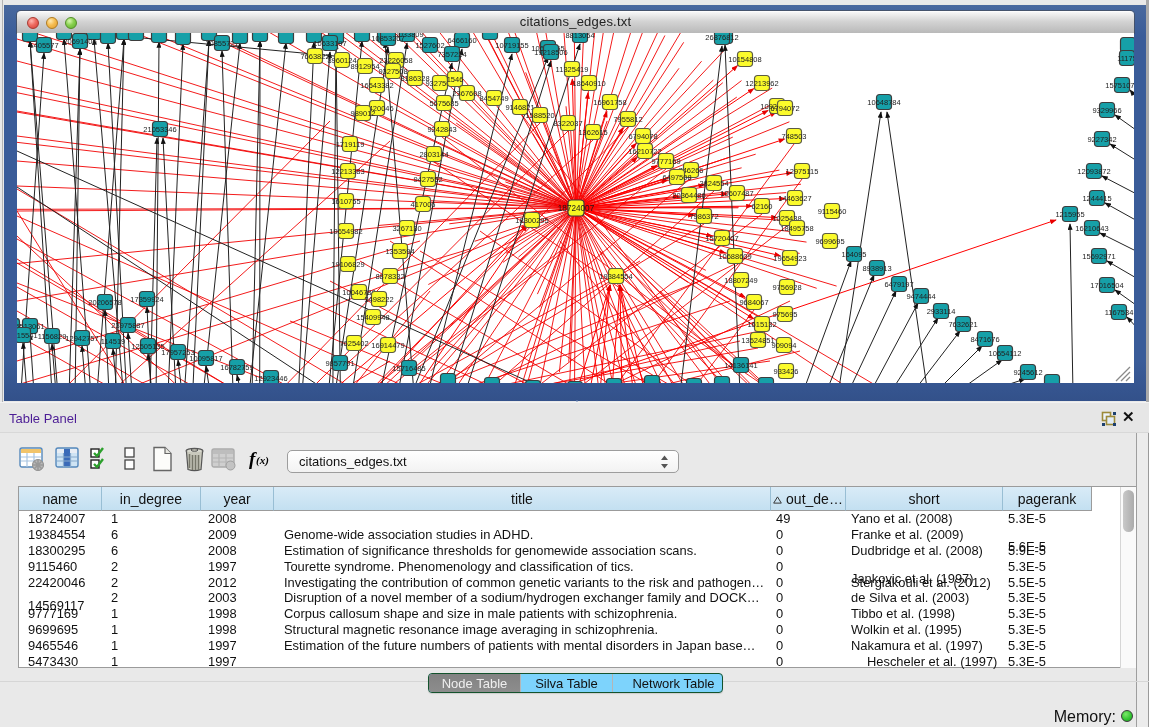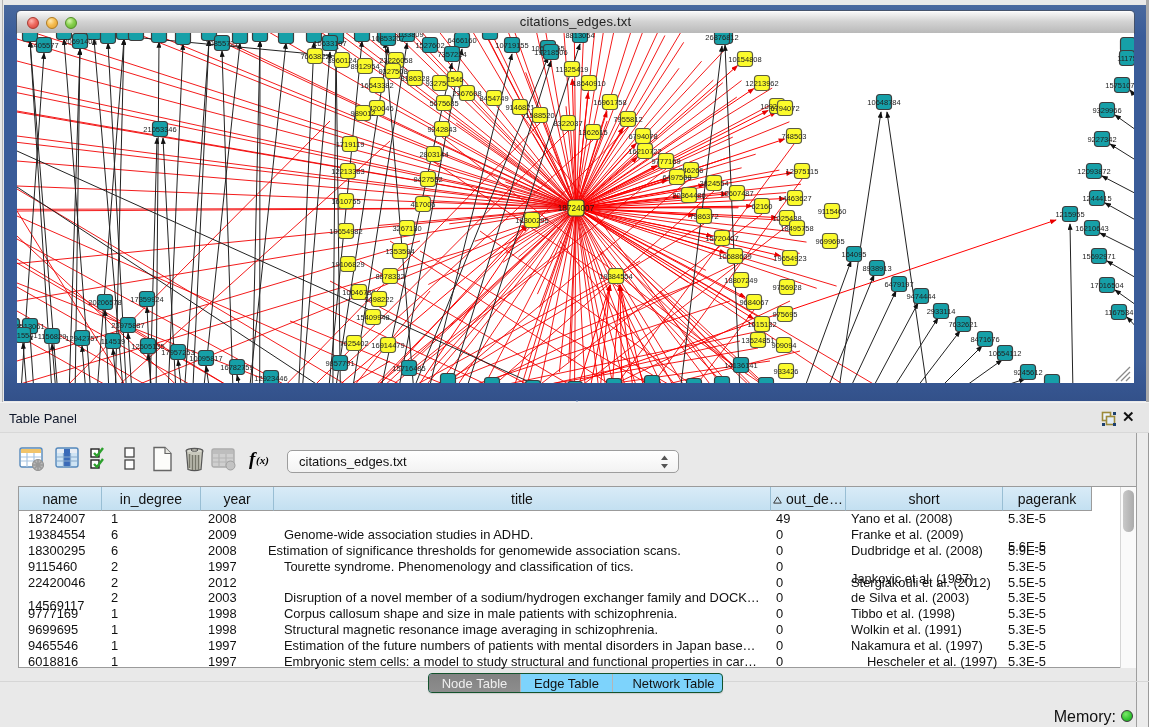--- a/index.html
+++ b/index.html
@@ -3,21 +3,21 @@
 *{margin:0;padding:0;box-sizing:border-box}
 body{width:1149px;height:727px;background:#e9e9e9;font-family:"Liberation Sans",sans-serif;position:relative;overflow:hidden}
 .abs{position:absolute}
 #frame{left:4px;top:4px;width:1142px;height:397px;background:linear-gradient(180deg,#49699e,#3a5c99 8%,#3a5c99 90%,#33518a);border-top:1px solid #e8e8e4;}
 #tbar{left:13px;top:6px;width:1117px;height:22px;background:linear-gradient(180deg,#f7f7f7,#d3d3d3 45%,#b9b9b9);border-radius:4px 4px 0 0;border-top:1px solid #fdfdfd;box-shadow:0 0 0 1px rgba(70,70,70,.55);}
 #tbar .tl{position:absolute;top:4.5px;width:12px;height:12px;border-radius:50%}
 #title{width:100%;text-align:center;font-size:13px;color:#222;line-height:20px;letter-spacing:.2px}
 #canvas{left:13px;top:28px;width:1117px;height:350px;background:#fff;overflow:hidden}
 #divknob{left:566px;top:394px;width:14px;height:6px;color:#9db0cf;font-size:7px;line-height:5px;text-align:center}
 #tphead{left:0;top:402px;width:1149px;height:31px;background:#e6e6e6;border-top:1px solid #f2f2f2;border-bottom:1px solid #d8d8d8;}
-#tphead .t{position:absolute;left:9px;top:8px;font-size:13px;color:#0f172a}
+#tphead .t{position:absolute;left:9px;top:8px;font-size:13px;color:#4c1d95}
 #closex{position:absolute;left:1122px;top:5px;font-size:15px;font-weight:bold;color:#111}
 #toolrow{left:0;top:433px;width:1140px;height:53px}
 #combo{position:absolute;left:287px;top:17px;width:392px;height:23px;background:linear-gradient(#ffffff,#f2f2f2);border:1px solid #9d9d9d;border-radius:5px;font-size:13px;color:#111;line-height:21px;padding-left:11px}
 #table{left:18px;top:486px;width:1118px;height:182px;background:#fff;border:1px solid #9b9b9b}
 .hrow{position:absolute;left:0;top:0;height:24px;background:linear-gradient(#d9ebf7,#c3e0f1);border-bottom:1px solid #9b9b9b;font-size:14px;color:#111;text-align:center;line-height:24px;border-right:1px solid #98bed4}
 .cell{position:absolute;font-size:12.9px;color:#111;white-space:nowrap}
 #vsb{position:absolute;left:1101px;top:0px;width:16px;height:181px;background:#fafafa;border-left:1px solid #d6d6d6}
 #vsb .th{position:absolute;left:2px;top:3px;width:11px;height:42px;background:linear-gradient(90deg,#c9c9c9,#ababab);border-radius:6px}
 #tabs{left:428px;top:673px;width:295px;height:20px;background:#7dd3fc;border:1px solid #14532d;border-radius:4px;overflow:hidden;box-shadow:0 1px 1px rgba(0,0,0,.12)}
 #tabs div{position:absolute;top:0;height:20px;font-size:13px;line-height:19px;text-align:center}
@@ -525,34 +525,35 @@
     <div class="cell" style="left:9px;top:39.9px">19384554</div>
     <div class="cell" style="left:92px;top:39.9px">6</div>
     <div class="cell" style="left:189px;top:39.9px">2009</div>
     <div class="cell" style="left:265px;top:39.9px">Genome-wide association studies in ADHD.</div>
     <div class="cell" style="left:757px;top:39.9px">0</div>
     <div class="cell" style="left:832px;top:39.9px">Franke et al. (2009)</div>
     <div class="cell" style="left:989px;top:52px">5.6E-5</div>
     <div class="cell" style="left:9px;top:55.8px">18300295</div>
     <div class="cell" style="left:92px;top:55.8px">6</div>
     <div class="cell" style="left:189px;top:55.8px">2008</div>
-    <div class="cell" style="left:249px;top:55.8px">Estimation of significance thresholds for genomewide association scans.</div>
+    <div class="cell" style="left:265px;top:55.8px">Estimation of significance thresholds for genomewide association scans.</div>
     <div class="cell" style="left:757px;top:55.8px">0</div>
     <div class="cell" style="left:832px;top:55.8px">Dudbridge et al. (2008)</div>
     <div class="cell" style="left:989px;top:55.8px">5.9E-5</div>
     <div class="cell" style="left:9px;top:71.6px">9115460</div>
     <div class="cell" style="left:92px;top:71.6px">2</div>
     <div class="cell" style="left:189px;top:71.6px">1997</div>
     <div class="cell" style="left:265px;top:71.6px">Tourette syndrome. Phenomenology and classification of tics.</div>
     <div class="cell" style="left:757px;top:71.6px">0</div>
     <div class="cell" style="left:832px;top:84px">Jankovic et al. (1997)</div>
     <div class="cell" style="left:989px;top:71.6px">5.3E-5</div>
     <div class="cell" style="left:9px;top:87.5px">22420046</div>
     <div class="cell" style="left:92px;top:87.5px">2</div>
     <div class="cell" style="left:189px;top:87.5px">2012</div>
+    <div class="cell" style="left:265px;top:87.5px">Investigating the contribution of common genetic variants to the risk and pathogen…</div>
     <div class="cell" style="left:757px;top:87.5px">0</div>
     <div class="cell" style="left:832px;top:87.5px">Stergiakouli et al. (2012)</div>
     <div class="cell" style="left:989px;top:87.5px">5.5E-5</div>
     <div class="cell" style="left:9px;top:111px">14569117</div>
     <div class="cell" style="left:92px;top:103.4px">2</div>
     <div class="cell" style="left:189px;top:103.4px">2003</div>
     <div class="cell" style="left:265px;top:103.4px">Disruption of a novel member of a sodium/hydrogen exchanger family and DOCK…</div>
     <div class="cell" style="left:757px;top:103.4px">0</div>
     <div class="cell" style="left:832px;top:103.4px">de Silva et al. (2003)</div>
     <div class="cell" style="left:989px;top:103.4px">5.3E-5</div>
@@ -561,39 +562,38 @@
     <div class="cell" style="left:189px;top:119.3px">1998</div>
     <div class="cell" style="left:265px;top:119.3px">Corpus callosum shape and size in male patients with schizophrenia.</div>
     <div class="cell" style="left:757px;top:119.3px">0</div>
     <div class="cell" style="left:832px;top:119.3px">Tibbo et al. (1998)</div>
     <div class="cell" style="left:989px;top:119.3px">5.3E-5</div>
     <div class="cell" style="left:9px;top:135.2px">9699695</div>
     <div class="cell" style="left:92px;top:135.2px">1</div>
     <div class="cell" style="left:189px;top:135.2px">1998</div>
     <div class="cell" style="left:265px;top:135.2px">Structural magnetic resonance image averaging in schizophrenia.</div>
     <div class="cell" style="left:757px;top:135.2px">0</div>
-    <div class="cell" style="left:832px;top:135.2px">Wolkin et al. (1991)</div>
+    <div class="cell" style="left:832px;top:135.2px">Wolkin et al. (1995)</div>
     <div class="cell" style="left:989px;top:135.2px">5.3E-5</div>
     <div class="cell" style="left:9px;top:151.0px">9465546</div>
     <div class="cell" style="left:92px;top:151.0px">1</div>
     <div class="cell" style="left:189px;top:151.0px">1997</div>
     <div class="cell" style="left:265px;top:151.0px">Estimation of the future numbers of patients with mental disorders in Japan base…</div>
     <div class="cell" style="left:757px;top:151.0px">0</div>
     <div class="cell" style="left:832px;top:151.0px">Nakamura et al. (1997)</div>
     <div class="cell" style="left:989px;top:151.0px">5.3E-5</div>
-    <div class="cell" style="left:9px;top:166.9px">6018816</div>
+    <div class="cell" style="left:9px;top:166.9px">5473430</div>
     <div class="cell" style="left:92px;top:166.9px">1</div>
     <div class="cell" style="left:189px;top:166.9px">1997</div>
-    <div class="cell" style="left:265px;top:166.9px">Embryonic stem cells: a model to study structural and functional properties in car…</div>
     <div class="cell" style="left:757px;top:166.9px">0</div>
     <div class="cell" style="left:848px;top:166.9px">Hescheler et al. (1997)</div>
     <div class="cell" style="left:989px;top:166.9px">5.3E-5</div>
   <div id="vsb">
       <div class="th"></div>
     </div>
 </div>
 <div class="abs" style="left:0;top:681px;width:1149px;height:1px;background:#d6d6d6"></div>
 <div class="abs" id="tabs">
   <div style="left:0;width:91px;background:linear-gradient(#828282,#8e8e8e);color:#efefef">Node Table</div>
-  <div style="left:91px;width:92px;border-left:1px solid #b5b5b5;color:#111">Edge Table</div>
+  <div style="left:91px;width:92px;border-left:1px solid #b5b5b5;color:#111">Silva Table</div>
   <div style="left:183px;width:122px;border-left:1px solid #b5b5b5;color:#111">Network Table</div>
 </div>
 <div class="abs" id="memory">Memory: OK</div>
 <div class="abs" id="memdot"></div>
 </body></html>

